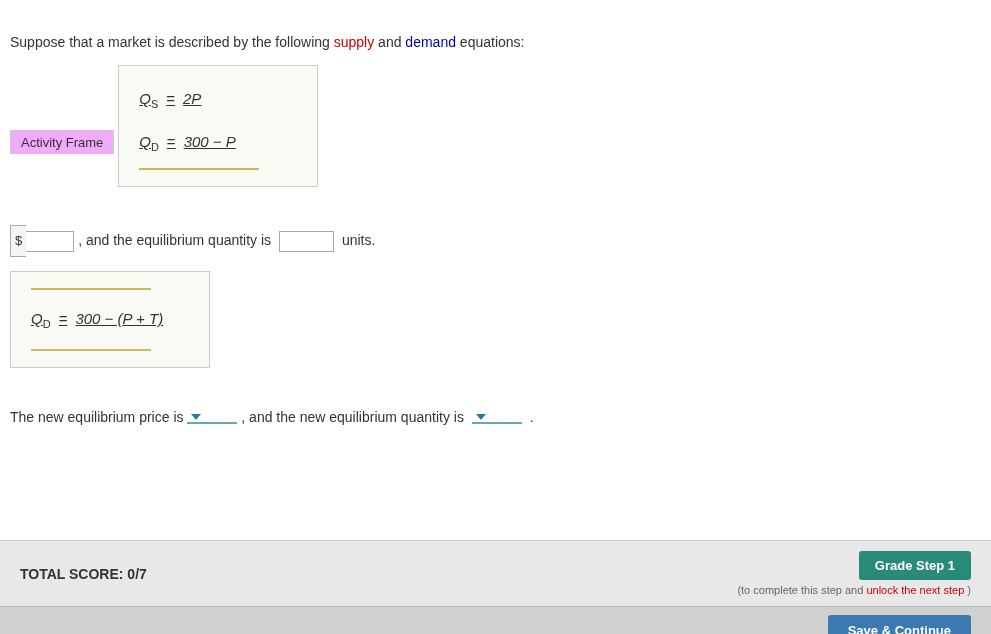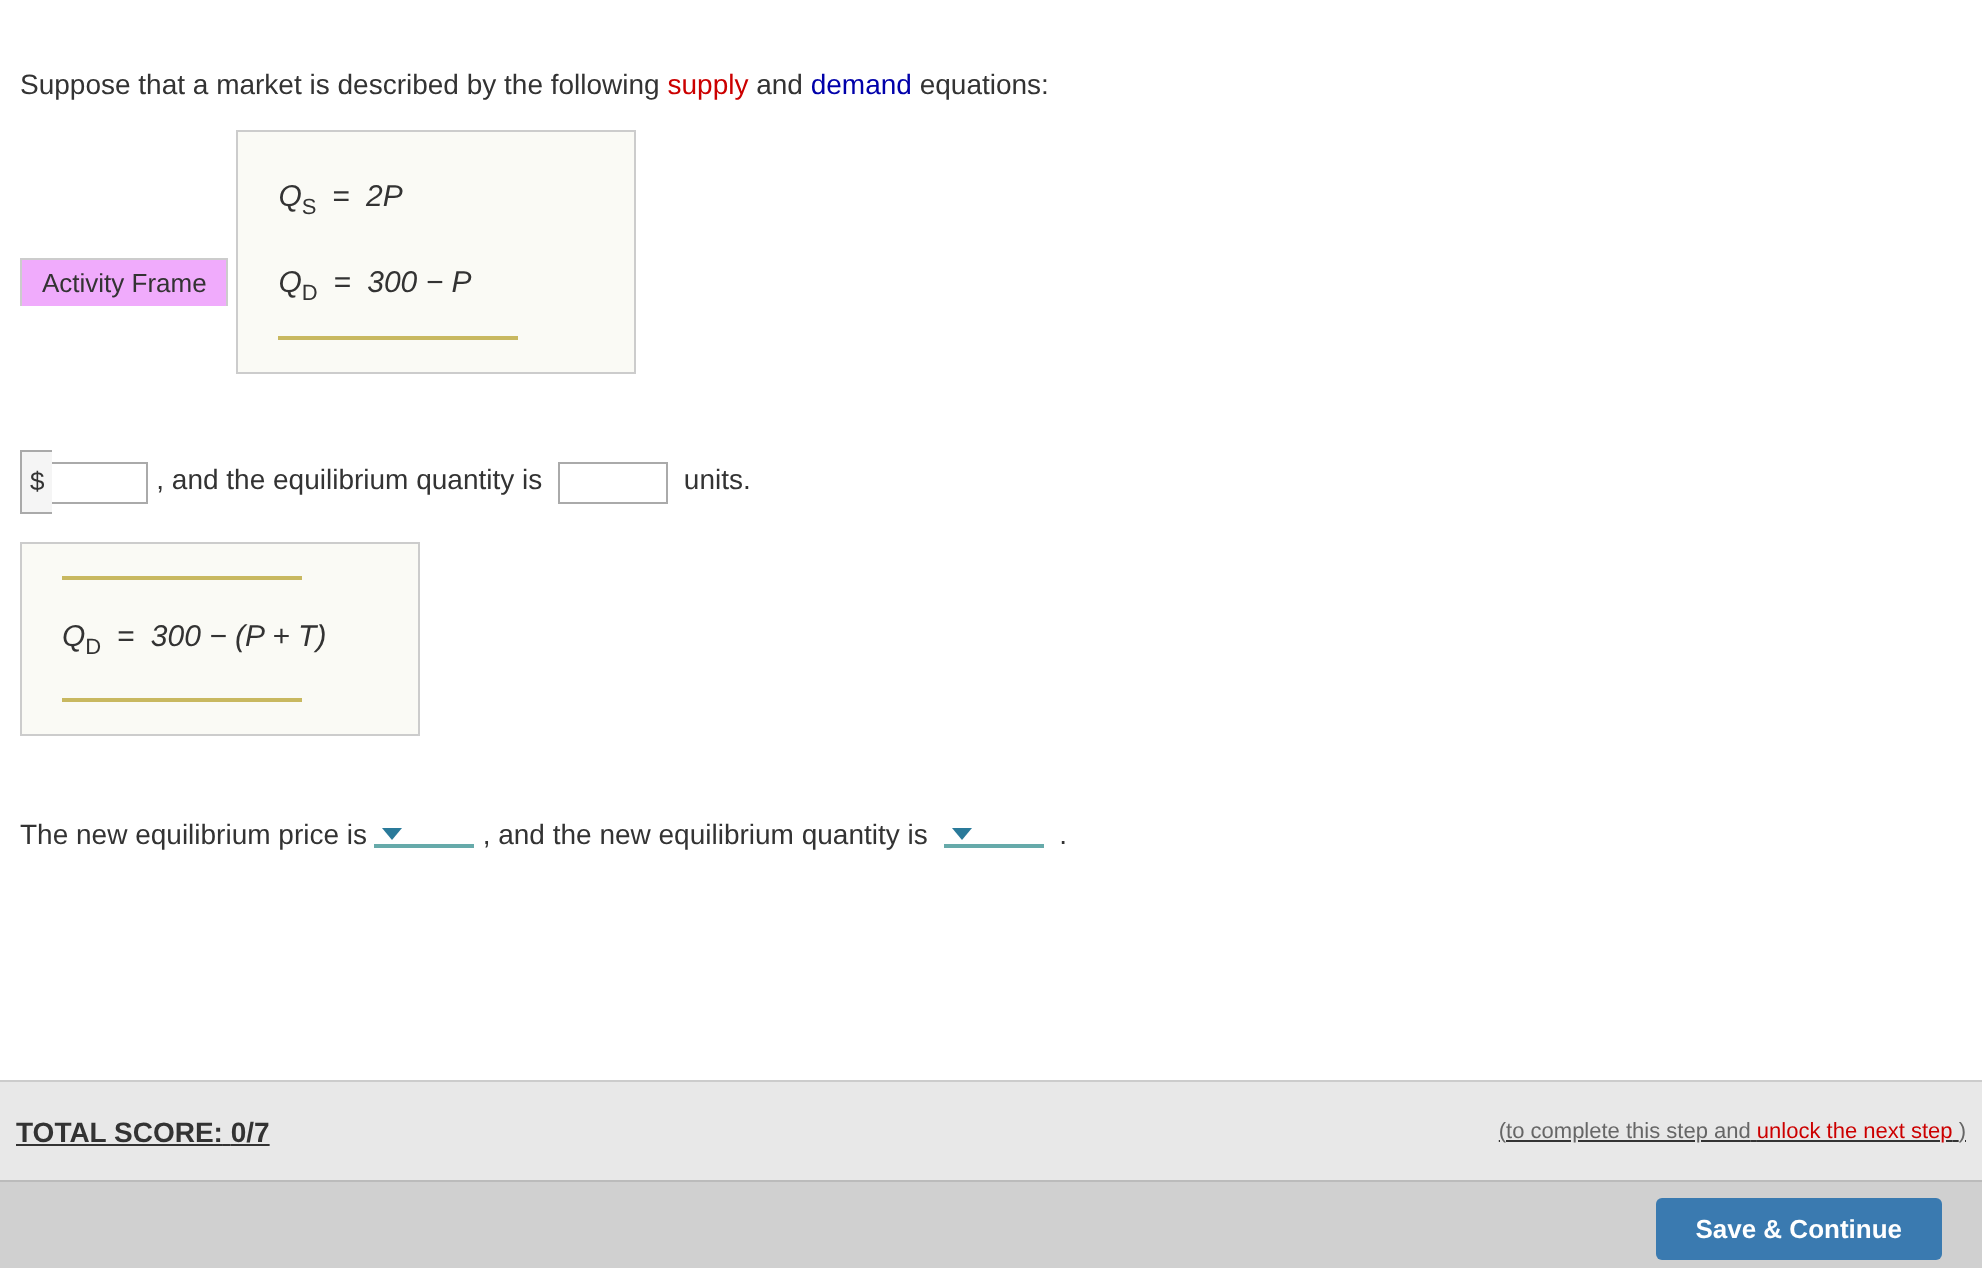--- a/index.html
+++ b/index.html
@@ -44,20 +44,21 @@
       margin-bottom: 0;
     }
 
     .equation-box {
       border: 1px solid #ccc;
       background: #fafaf5;
       padding: 12px 20px 12px 20px;
       margin-bottom: 20px;
       display: inline-block;
       min-width: 200px;
+      text-decoration: underline;
     }
 
     .equation-line {
       font-size: 15px;
       line-height: 2;
       display: flex;
       align-items: baseline;
     }
 
     .eq-subscript {
@@ -156,26 +157,25 @@
 
     .sellers-row {
       font-size: 14px;
       margin: 10px 0 10px 0;
       line-height: 2.5;
     }
 
     .footer-bar {
       background: #e8e8e8;
       border-top: 1px solid #ccc;
-      padding: 10px 8px;
+      padding: 10px 20px;
       display: flex;
       align-items: center;
       justify-content: space-between;
       min-height: 50px;
-      text-decoration: underline;
     }
 
     .total-score {
       font-size: 14px;
       font-weight: bold;
       color: #333;
     }
 
     .grade-section {
       display: flex;
@@ -296,20 +296,21 @@
 
   
 </div>
 
 <div class="footer-bar">
   <div class="total-score">
     <span>TOTAL SCORE:</span>
     <span>0/7</span>
   </div>
   <div class="grade-section">
+    <button class="grade-btn">Grade Step 1</button>
     <div class="grade-hint">
       <span>(to complete this step and</span>
       <span style="color:#c00;">unlock the next step</span>
       <span>)</span>
     </div>
   </div>
 </div>
 
 <div class="save-bar">
   <button class="save-btn">Save &amp; Continue</button>

